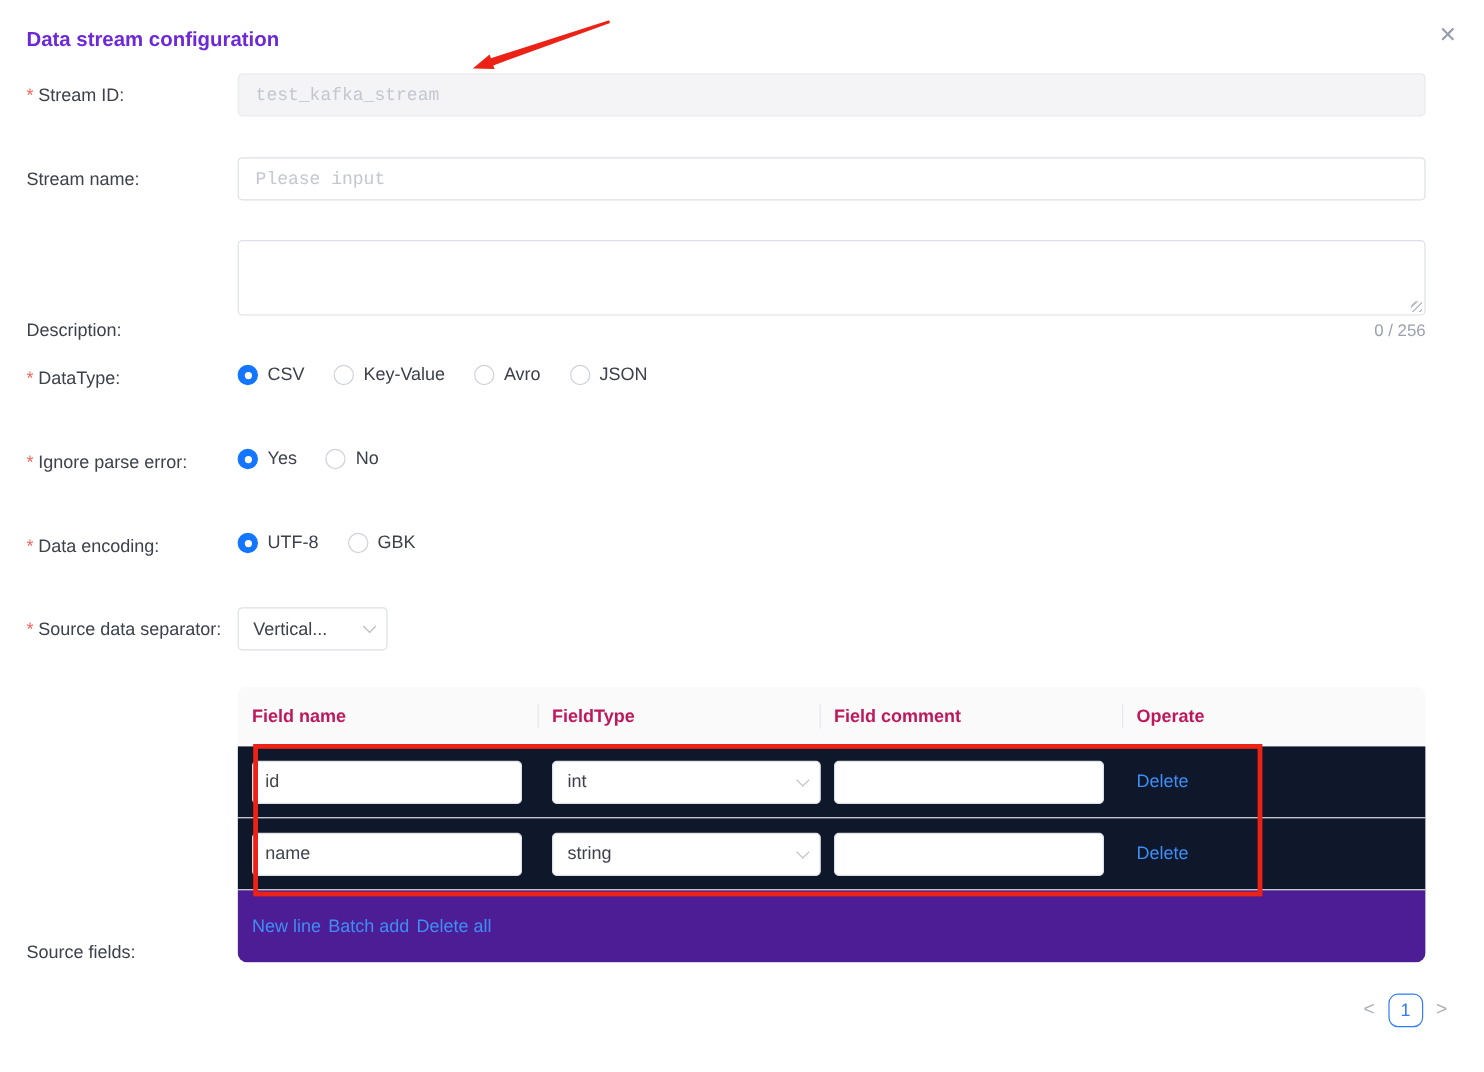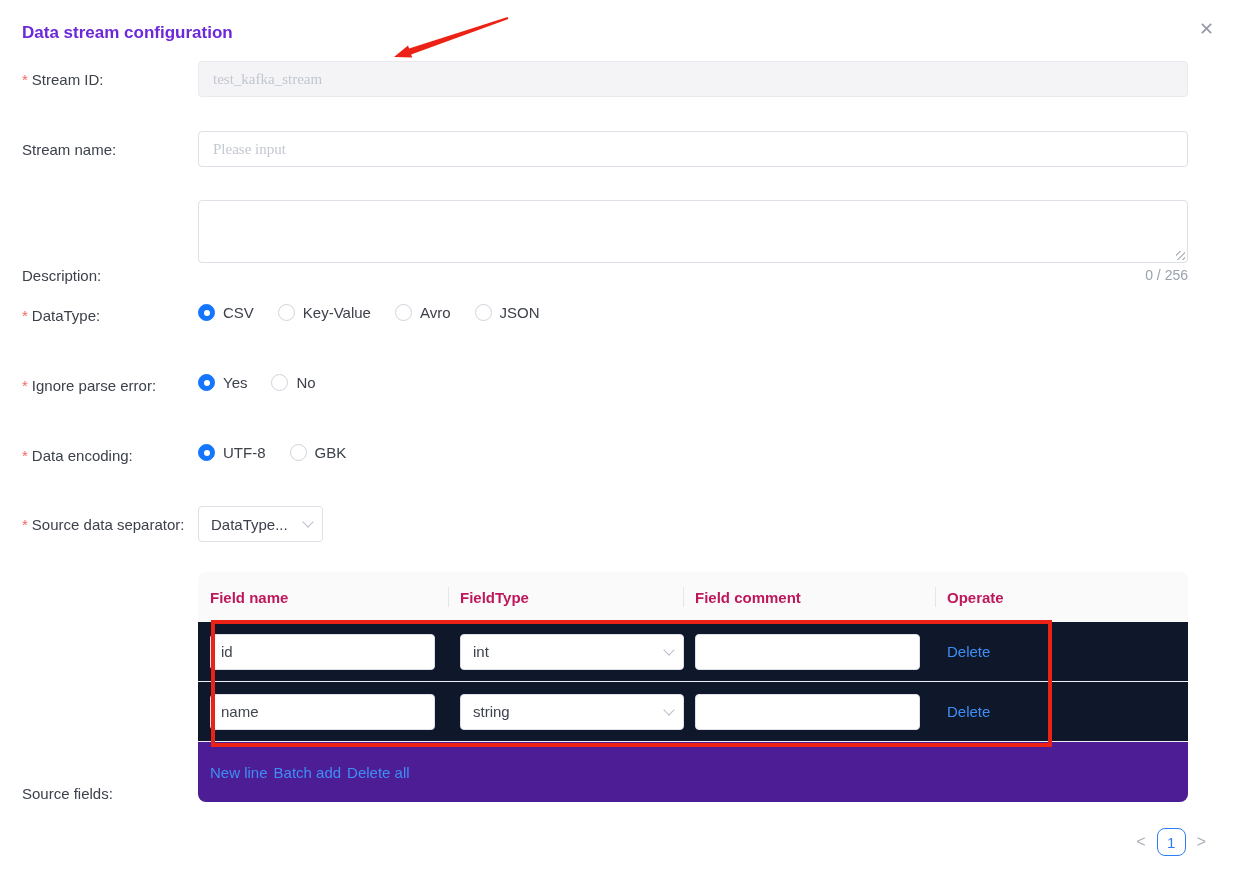--- a/index.html
+++ b/index.html
@@ -39,21 +39,21 @@
   .mb-c { margin-bottom: 20px; }
   .mb-d { margin-bottom: 48px; }
   .mb-e { margin-bottom: 40px; }
   .mb-f { margin-bottom: 30px; }
 
   
   .text-input {
     width: 990px; height: 36px;
     border: 1px solid #dde0e6; border-radius: 4px;
     padding: 0 14px; font-size: 15px; color: #40454e;
-    font-family: Liberation Serif, serif;
+    font-family: Liberation Mono, monospace;
     background: #fff; outline: none;
   }
   .text-input::placeholder { color: #c2c7d0; }
   .text-input.disabled {
     background: #f4f4f6; border-color: #e9eaee;
   }
   .textarea-wrap { position: relative; width: 990px; }
   .desc-textarea {
     width: 990px; height: 63px; resize: none;
     border: 1px solid #dde0e6; border-radius: 4px;
@@ -257,21 +257,21 @@
       </div>
     </div>
   </div>
 
   <div class="row mb-f">
     <div class="label-col">
       <span class="req">*</span><span>Source data separator:</span>
     </div>
     <div class="control-col">
       <div class="select-box separator-select">
-        <span>DataType...</span>
+        <span>Vertical...</span>
         <span class="chevron"></span>
       </div>
     </div>
   </div>
 
   <div class="row top">
     <div class="label-col" style="padding-top:14px;">
       <span>Source fields:</span>
     </div>
     <div class="control-col">

